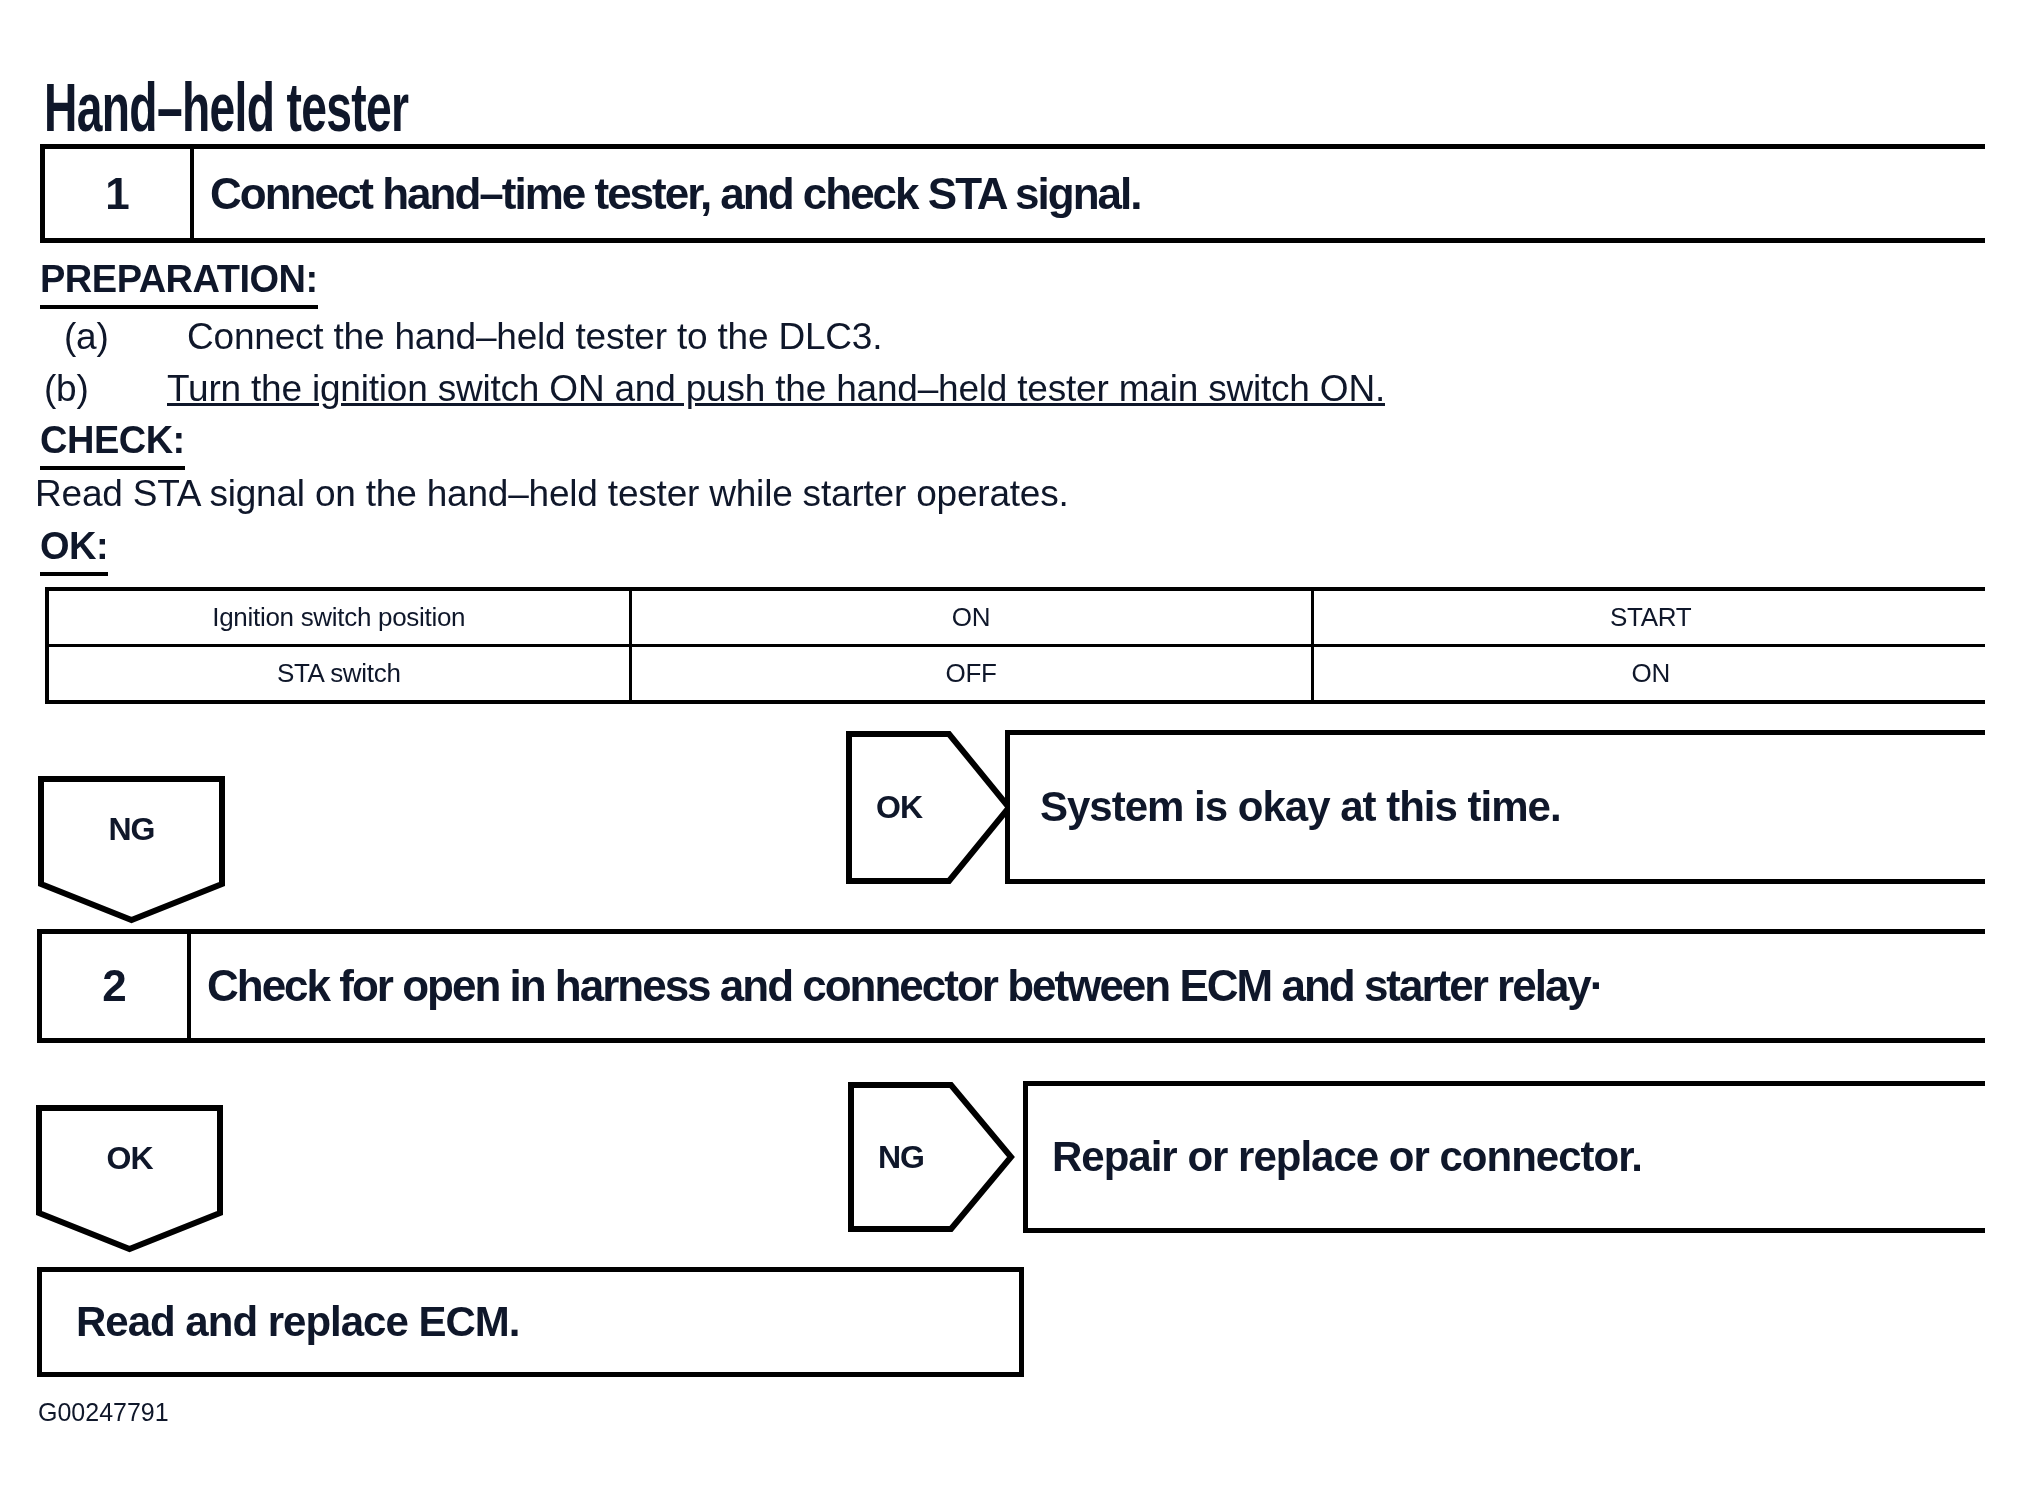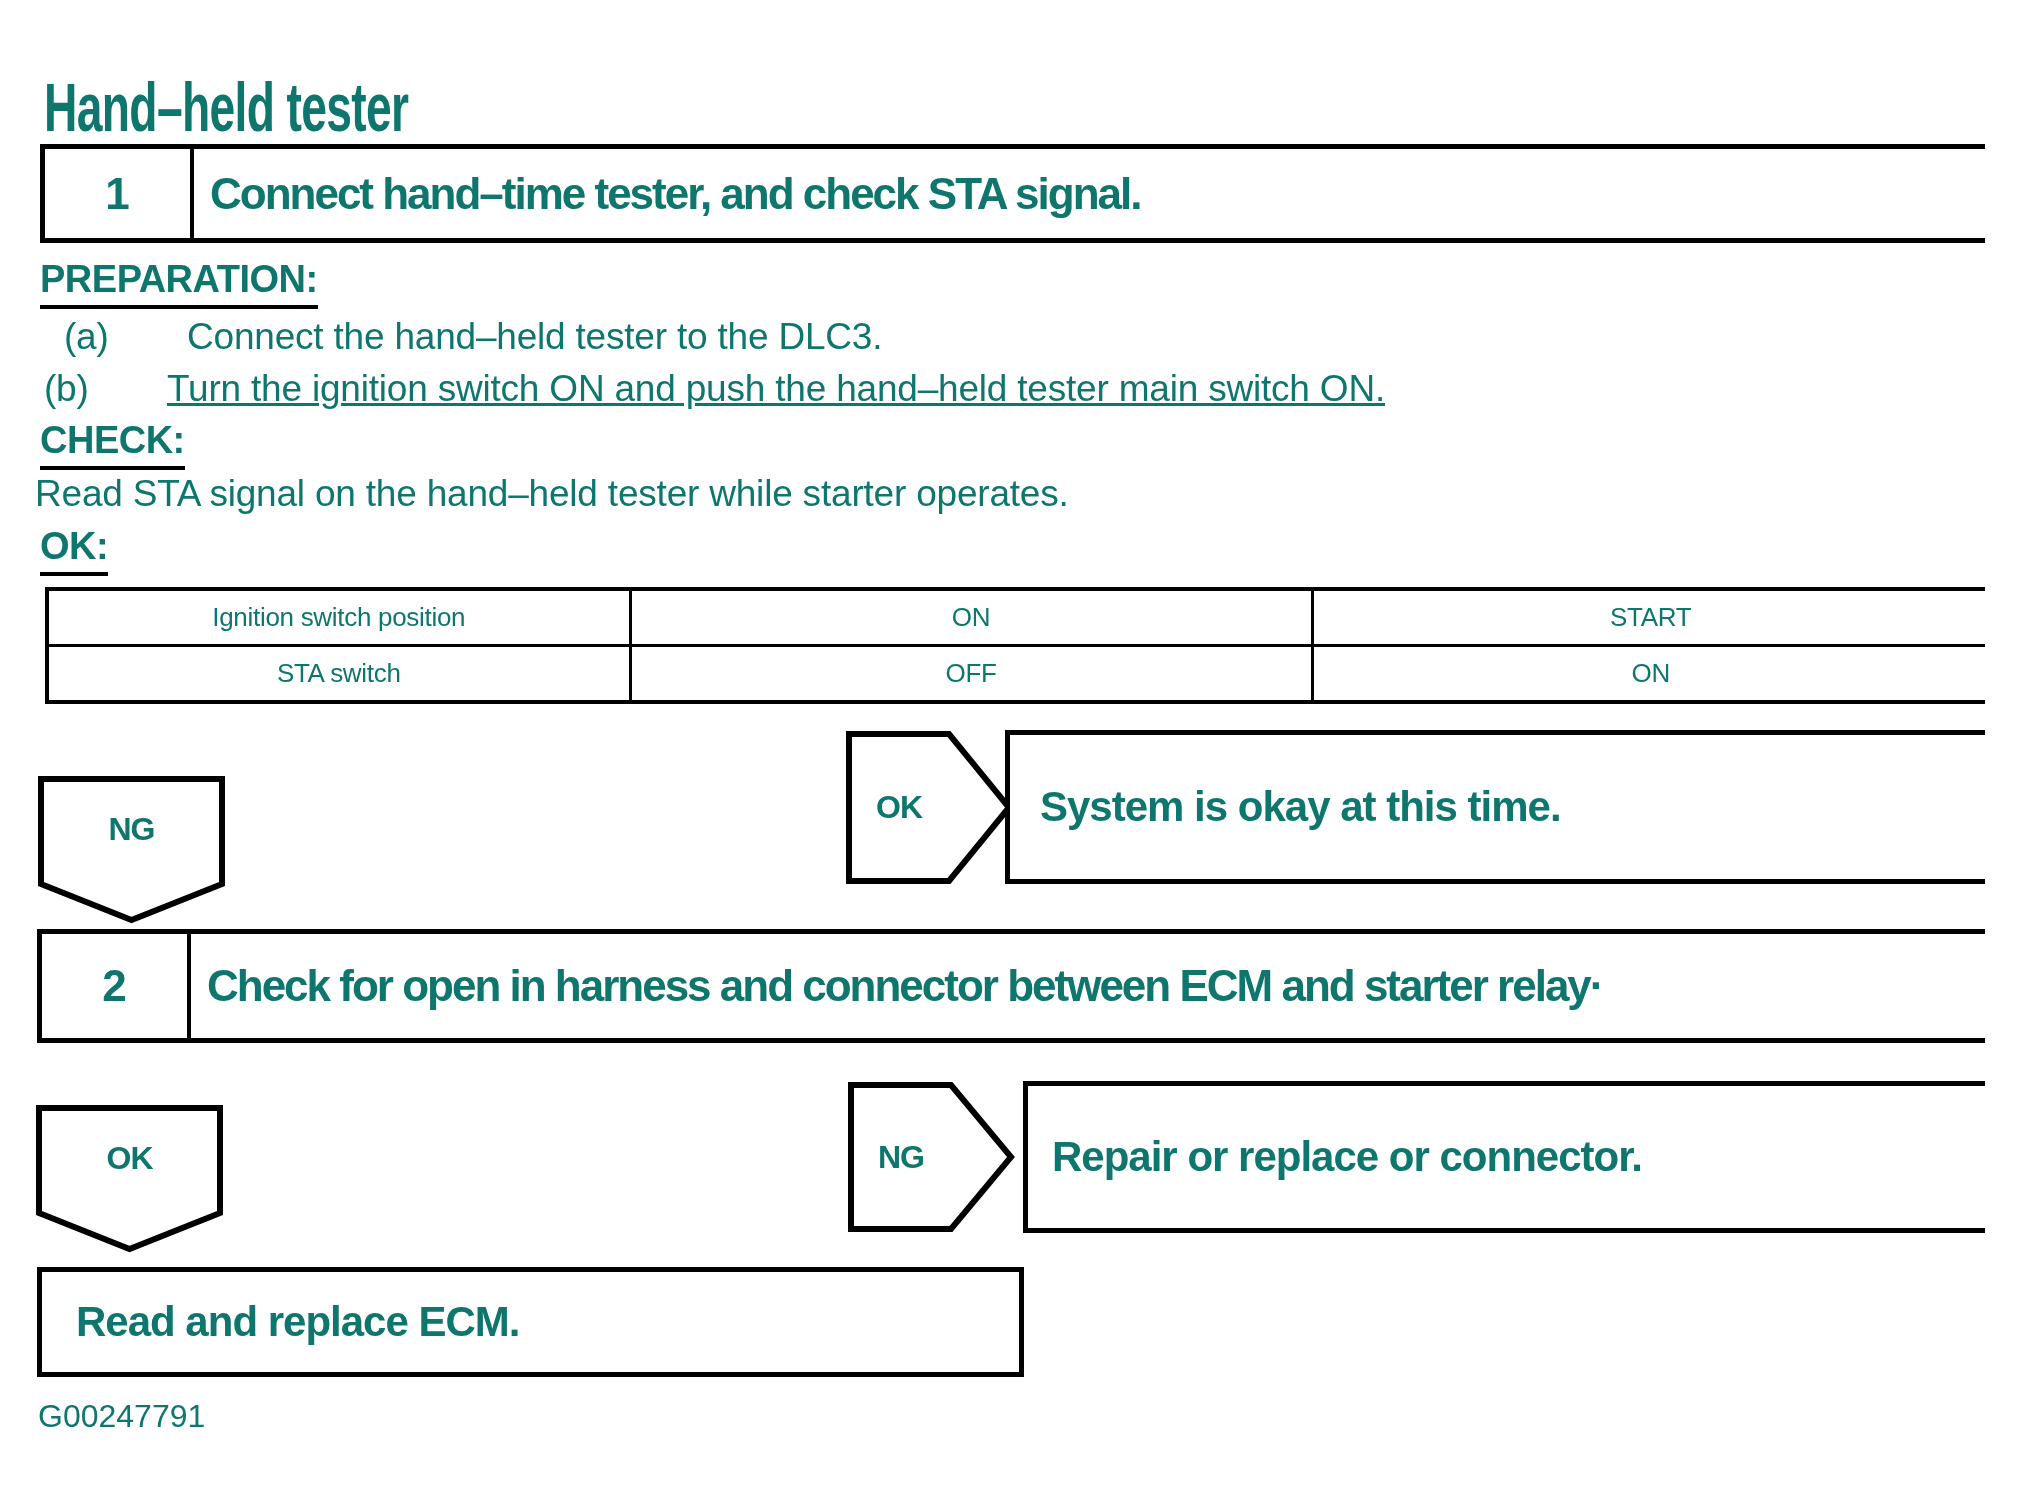--- a/index.html
+++ b/index.html
@@ -1,18 +1,18 @@
 <!DOCTYPE html>
 <html><head>
 <meta charset="utf-8">
 <style>
   html,body{margin:0;padding:0;background:#fff;}
   .page{
     position:relative;width:1985px;height:1498px;background:#ffffff;
-    font-family:"Liberation Sans","DejaVu Sans",sans-serif;color:#0f766e;overflow:hidden;
+    font-family:"Liberation Sans","DejaVu Sans",sans-serif;color:#0f172a;overflow:hidden;
   }
   .abs{position:absolute;}
   .title{
     font-size:68px;font-weight:bold;letter-spacing:-1px;line-height:1;
     transform:scaleX(0.68);transform-origin:0 0;white-space:nowrap;
   }
   .step-box{
     position:absolute;border:5px solid #000;background:#fff;display:flex;align-items:stretch;
   }
   .step-num{
@@ -42,21 +42,21 @@
   .shape{position:absolute;}
   .shape svg{display:block;}
   .shape-label{
     position:absolute;display:flex;align-items:center;justify-content:center;
     font-size:32px;font-weight:bold;letter-spacing:-1px;
   }
   .result-box{
     position:absolute;border:5px solid #000;background:#fff;display:flex;align-items:center;
     font-size:42px;font-weight:bold;letter-spacing:-1px;white-space:nowrap;
   }
-  .gcode{position:absolute;font-size:32px;letter-spacing:0;}
+  .gcode{position:absolute;font-size:25px;letter-spacing:0;}
 </style>
 </head>
 <body>
 
 <div class="page">
 
   <h1 class="abs title" style="left:44px;top:73px;margin:0;font-weight:bold;">Hand–held tester</h1>
 
   <div class="step-box" style="left:40px;top:144px;width:1941px;height:89px;">
     <div class="step-num">1</div>

